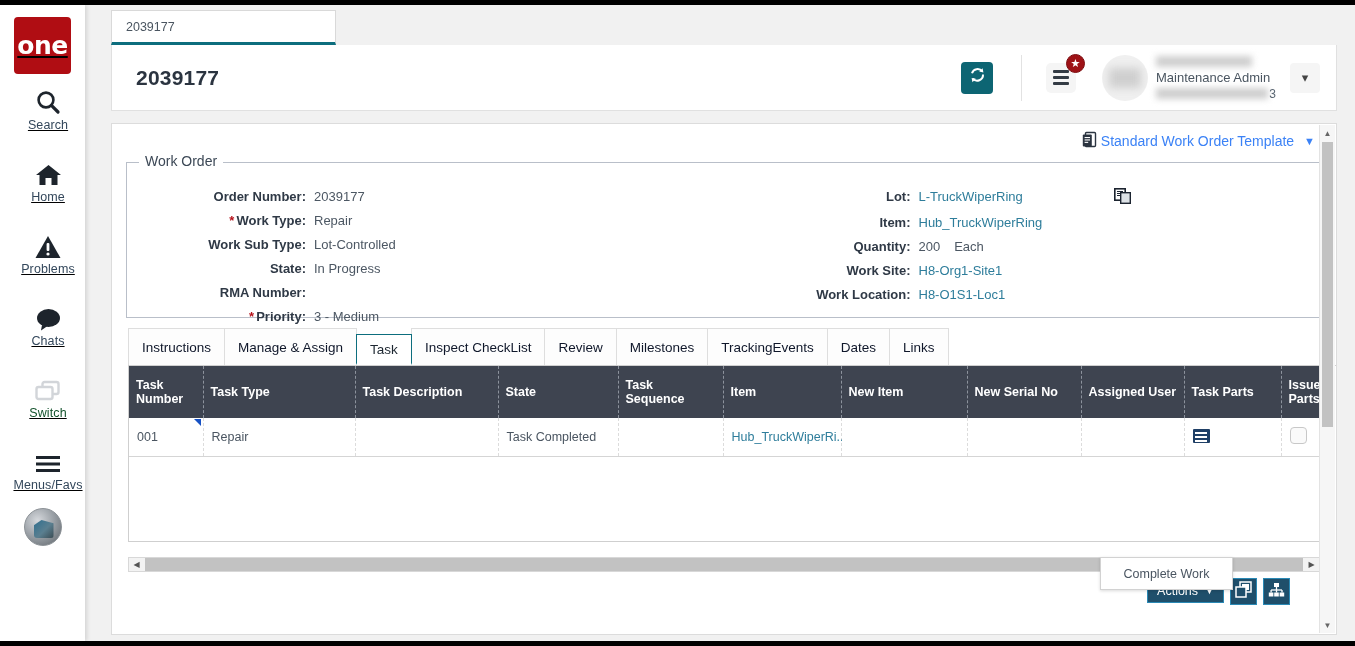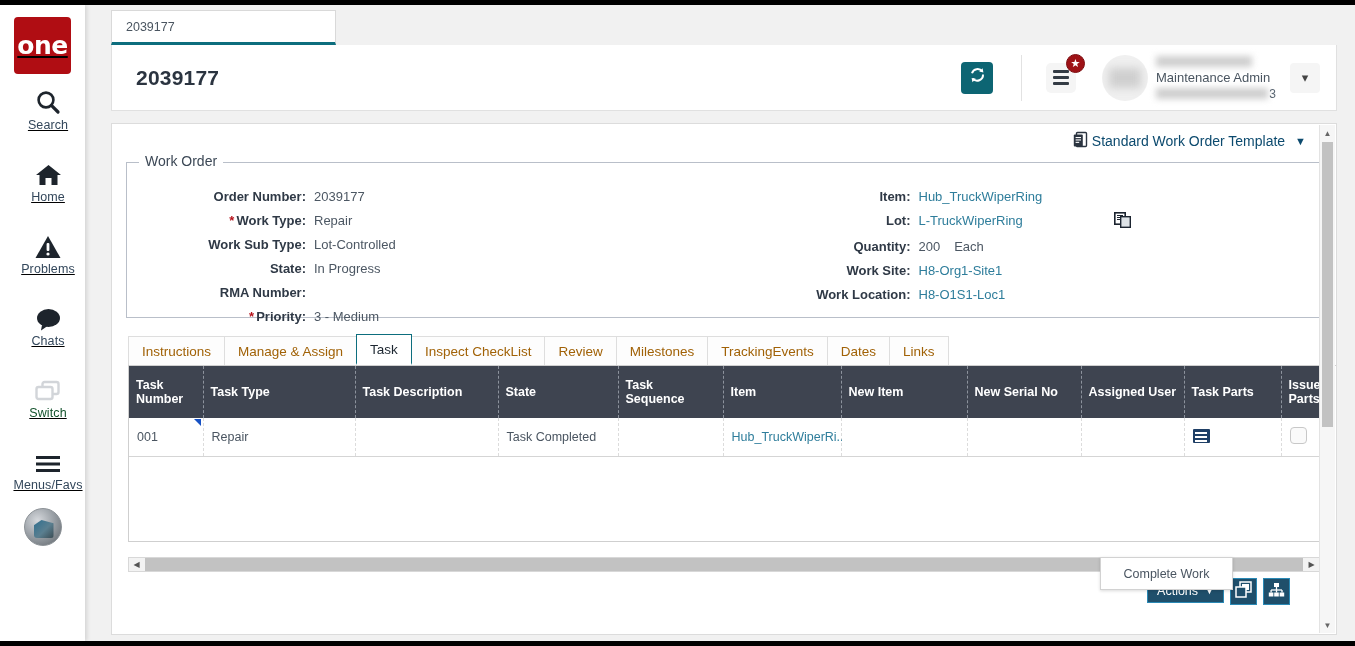--- a/index.html
+++ b/index.html
@@ -160,22 +160,22 @@
   
   .main-card {
     position: absolute; left: 26px; top: 118px;
     width: 1226px; height: 512px;
     background: #ffffff;
     border: 1px solid #dcdcdc;
   }
   .template-bar {
     height: 34px;
     display: flex; align-items: center; justify-content: flex-end;
-    padding-right: 30px;
-    font-size: 14px; color: #0c4a6e;
+    padding-right: 21px;
+    font-size: 14px; color: #3b82f6;
   }
   .template-bar .tpl {
     display: flex; align-items: center; gap: 4px; cursor: pointer;
   }
   .tpl-caret { font-size: 11px; margin-left: 6px; }
 
   
   .wo-fieldset {
     margin: 4px 14px 0 14px;
     border: 1px solid #b9bfc9;
@@ -211,23 +211,23 @@
 
   
   .tabstrip {
     margin: 18px 0 0 16px;
     display: flex; align-items: flex-end;
     border-bottom: 1px solid #d0d0d0;
     height: 30px;
     position: relative;
   }
   .tab {
-    height: 29px; padding: 0 13px;
+    height: 37px; padding: 0 13px;
     display: flex; align-items: center;
-    font-size: 13.5px; color: #a16207;
+    font-size: 13.5px; color: #0f172a;
     background: #fdfdfd;
     border: 1px solid #dedede;
     border-bottom: none;
     margin-right: -1px;
     cursor: pointer;
   }
   .tab.active {
     height: 31px;
     background: #ffffff;
     border: 1px solid #0d6e7e;
@@ -535,38 +535,38 @@
             <div class="wo-row">
               <div class="wo-label"><span class="req">*</span><span>Priority:</span></div>
               <div class="wo-value">3 - Medium</div>
             </div>
 
           </div>
 
           <div class="wo-col right">
 
             <div class="wo-row">
-              <div class="wo-label">Item:</div>
-              <div class="wo-value link">Hub_TruckWiperRing</div>
-            </div>
-
-            <div class="wo-row">
               <div class="wo-label">Lot:</div>
               <div class="wo-value link">L-TruckWiperRing</div>
               <div class="copy-icon">
                 <svg width="19" height="18" viewBox="0 0 19 18">
                     <rect x="1" y="1" width="12" height="13" fill="#1c2430"></rect>
                     <rect x="2.6" y="2.6" width="8.8" height="9.8" fill="#fff"></rect>
                     <rect x="4" y="4" width="6" height="1" fill="#1c2430"></rect>
                     <rect x="4" y="6" width="6" height="1" fill="#1c2430"></rect>
                     <rect x="4" y="8" width="4" height="1" fill="#1c2430"></rect>
                     <rect x="7" y="5" width="11" height="12" fill="#1c2430"></rect>
                     <rect x="8.4" y="6.4" width="8.2" height="9.2" fill="#dde2e6"></rect>
                   </svg>
               </div>
+            </div>
+
+            <div class="wo-row">
+              <div class="wo-label">Item:</div>
+              <div class="wo-value link">Hub_TruckWiperRing</div>
             </div>
 
             <div class="wo-row">
               <div class="wo-label">Quantity:</div>
               <div class="wo-value"><span>200</span><span class="unit">Each</span></div>
             </div>
 
             <div class="wo-row">
               <div class="wo-label">Work Site:</div>
               <div class="wo-value link">H8-Org1-Site1</div>

